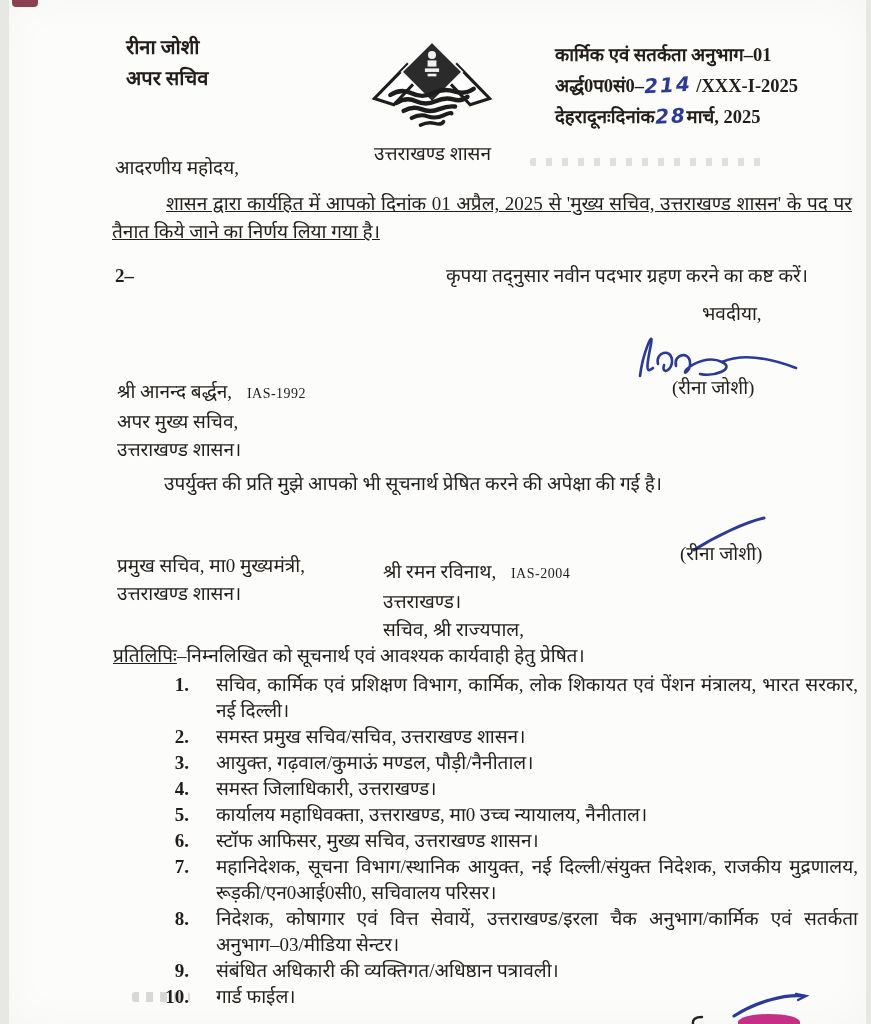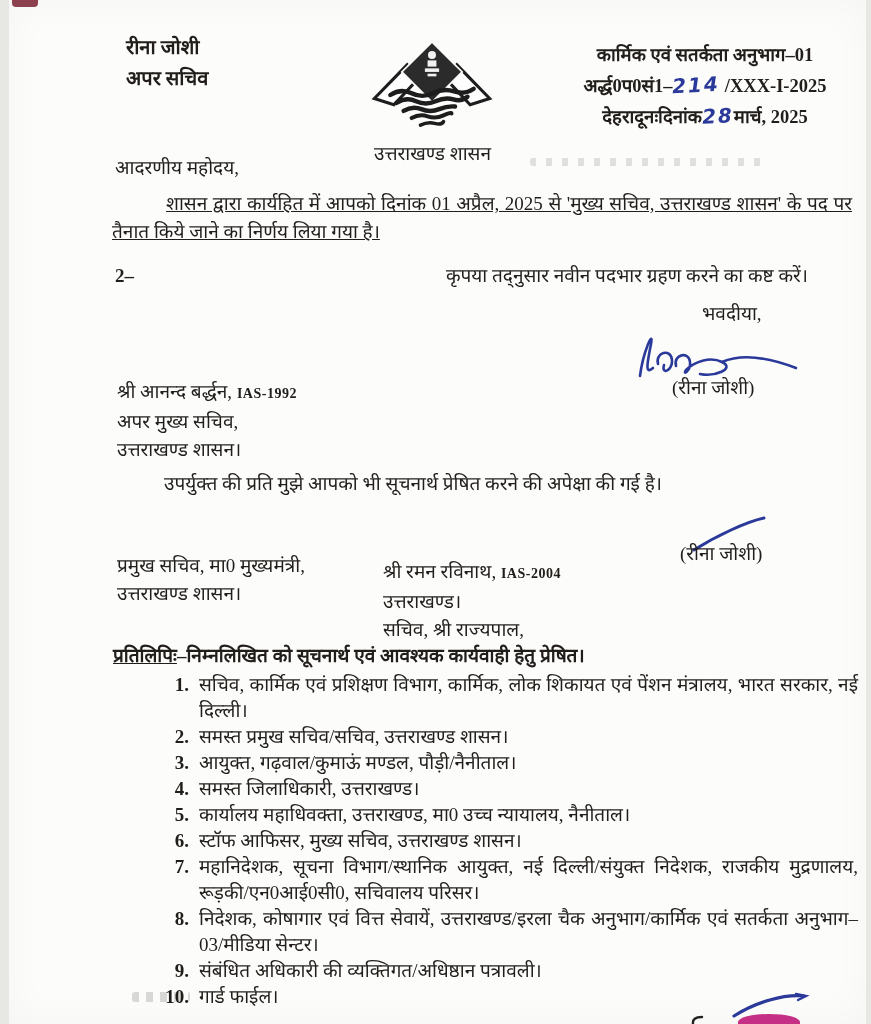--- a/index.html
+++ b/index.html
@@ -16,45 +16,45 @@
   }
   .page{
     position:absolute;left:0;top:0;width:871px;height:788px;
     color:#201d1a;font-size:19px;line-height:28px;
   }
   .abs{position:absolute;}
   
   .officer{left:126px;top:32px;font-size:20px;font-weight:bold;line-height:31px;}
   .emblem{left:357px;top:40px;width:150px;height:102px;}
   .emblem-caption{left:340px;top:140px;width:185px;text-align:center;font-weight:normal;font-size:19px;}
-  .hdr-right{right:16px;top:40px;width:300px;text-align:center;font-weight:bold;font-size:18.5px;line-height:30px;}
+  .hdr-right{right:16px;top:40px;width:300px;text-align:left;font-weight:bold;font-size:18.5px;line-height:30px;}
   .hand{color:#2b3a9a;font-family:"DejaVu Sans",sans-serif;font-style:italic;font-weight:bold;letter-spacing:2px;font-size:20px;display:inline-block;transform:rotate(-3deg);}
   
   .salutation{left:115px;top:154px;}
   .para1{left:112px;top:190px;width:740px;text-indent:54px;text-align:justify;text-decoration:underline;}
   .para2-num{left:115px;top:262px;font-weight:bold;}
   .para2{left:168px;top:262px;width:640px;text-align:right;}
   .closing{left:702px;top:300px;}
   .sign1{left:610px;top:322px;}
   .signatory1{left:672px;top:374px;}
   .addressee{left:117px;top:378px;line-height:28px;}
-  .cadre{font-size:14px;font-weight:bold;letter-spacing:0.5px;font-family:"Liberation Serif",serif;}
+  .cadre{font-size:14px;font-weight:normal;letter-spacing:0.5px;font-family:"Liberation Serif",serif;margin-left:10px;}
   .forward{left:112px;top:470px;width:700px;text-indent:52px;}
   .sign2{left:688px;top:514px;}
   .signatory2{left:680px;top:540px;}
   .col-left{left:117px;top:552px;line-height:28px;}
   .col-right{left:383px;top:558px;line-height:28px;}
   
   .endorse{left:113px;top:642px;width:745px;}
-  .endorse-head{font-weight:bold;}
+  .endorse-head{font-weight:normal;}
   .endorse-head .u{text-decoration:underline;}
   ol.copies{list-style:none;margin:2px 0 0 0;padding:0;}
   ol.copies li{display:flex;align-items:flex-start;line-height:26px;margin:0;}
   ol.copies .num{width:76px;text-align:right;padding-right:10px;flex:0 0 auto;font-weight:bold;}
-  ol.copies .txt{flex:1;text-align:justify;}
+  ol.copies .txt{flex:1;text-align:justify;margin-left:17px;}
   
   .mark-top-left{left:12px;top:0;width:26px;height:7px;background:#7a2030;border-radius:0 0 4px 4px;opacity:.85;}
   .bleed{left:530px;top:158px;width:240px;height:8px;opacity:.14;
     background:repeating-linear-gradient(90deg,#333 0 6px,transparent 6px 16px);border-radius:3px;}
   .bleed2{left:132px;top:992px;width:58px;height:10px;opacity:.18;
     background:repeating-linear-gradient(90deg,#333 0 7px,transparent 7px 14px);border-radius:3px;}
   svg.sig path{fill:none;stroke:#2b3a9a;stroke-linecap:round;}
   .pink-mark{left:738px;top:1014px;width:62px;height:16px;background:#c52f85;border-radius:50% 50% 0 0;}
   .frag{left:690px;top:1015px;width:16px;height:9px;}
 </style>
@@ -86,21 +86,21 @@
       <path d="M35 71 Q 46 64 57 69 T 79 69 T 99 67 T 115 64" stroke-width="5"></path>
       <path d="M43 80 Q 53 74 63 78 T 83 78 T 101 75" stroke-width="5"></path>
       <path d="M52 88 Q 61 83 70 86 T 88 85 T 97 83" stroke-width="4.5"></path>
       <path d="M62 96 Q 70 92 78 94 T 88 92" stroke-width="4"></path>
     </g>
   </svg>
   <div class="abs emblem-caption">उत्तराखण्ड शासन</div>
 
   <div class="abs hdr-right">
     <div>कार्मिक एवं सतर्कता अनुभाग–01</div>
-    <div><span>अर्द्ध0प0सं1–</span><span class="hand">214</span>
+    <div><span>अर्द्ध0प0सं0–</span><span class="hand">214</span>
       <span>/XXX-I-2025</span></div>
     <div><span>देहरादूनःदिनांक</span><span class="hand">28</span><span>मार्च, 2025</span></div>
   </div>
 
   <div class="abs salutation">आदरणीय महोदय,</div>
   <div class="abs para1">शासन द्वारा कार्यहित में आपको दिनांक 01 अप्रैल, 2025 से 'मुख्य सचिव, उत्तराखण्ड शासन' के पद पर तैनात किये जाने का निर्णय लिया गया है।</div>
   <div class="abs para2-num">2–</div>
   <div class="abs para2">कृपया तद्नुसार नवीन पदभार ग्रहण करने का कष्ट करें।</div>
 
   <div class="abs closing">भवदीया,</div>

